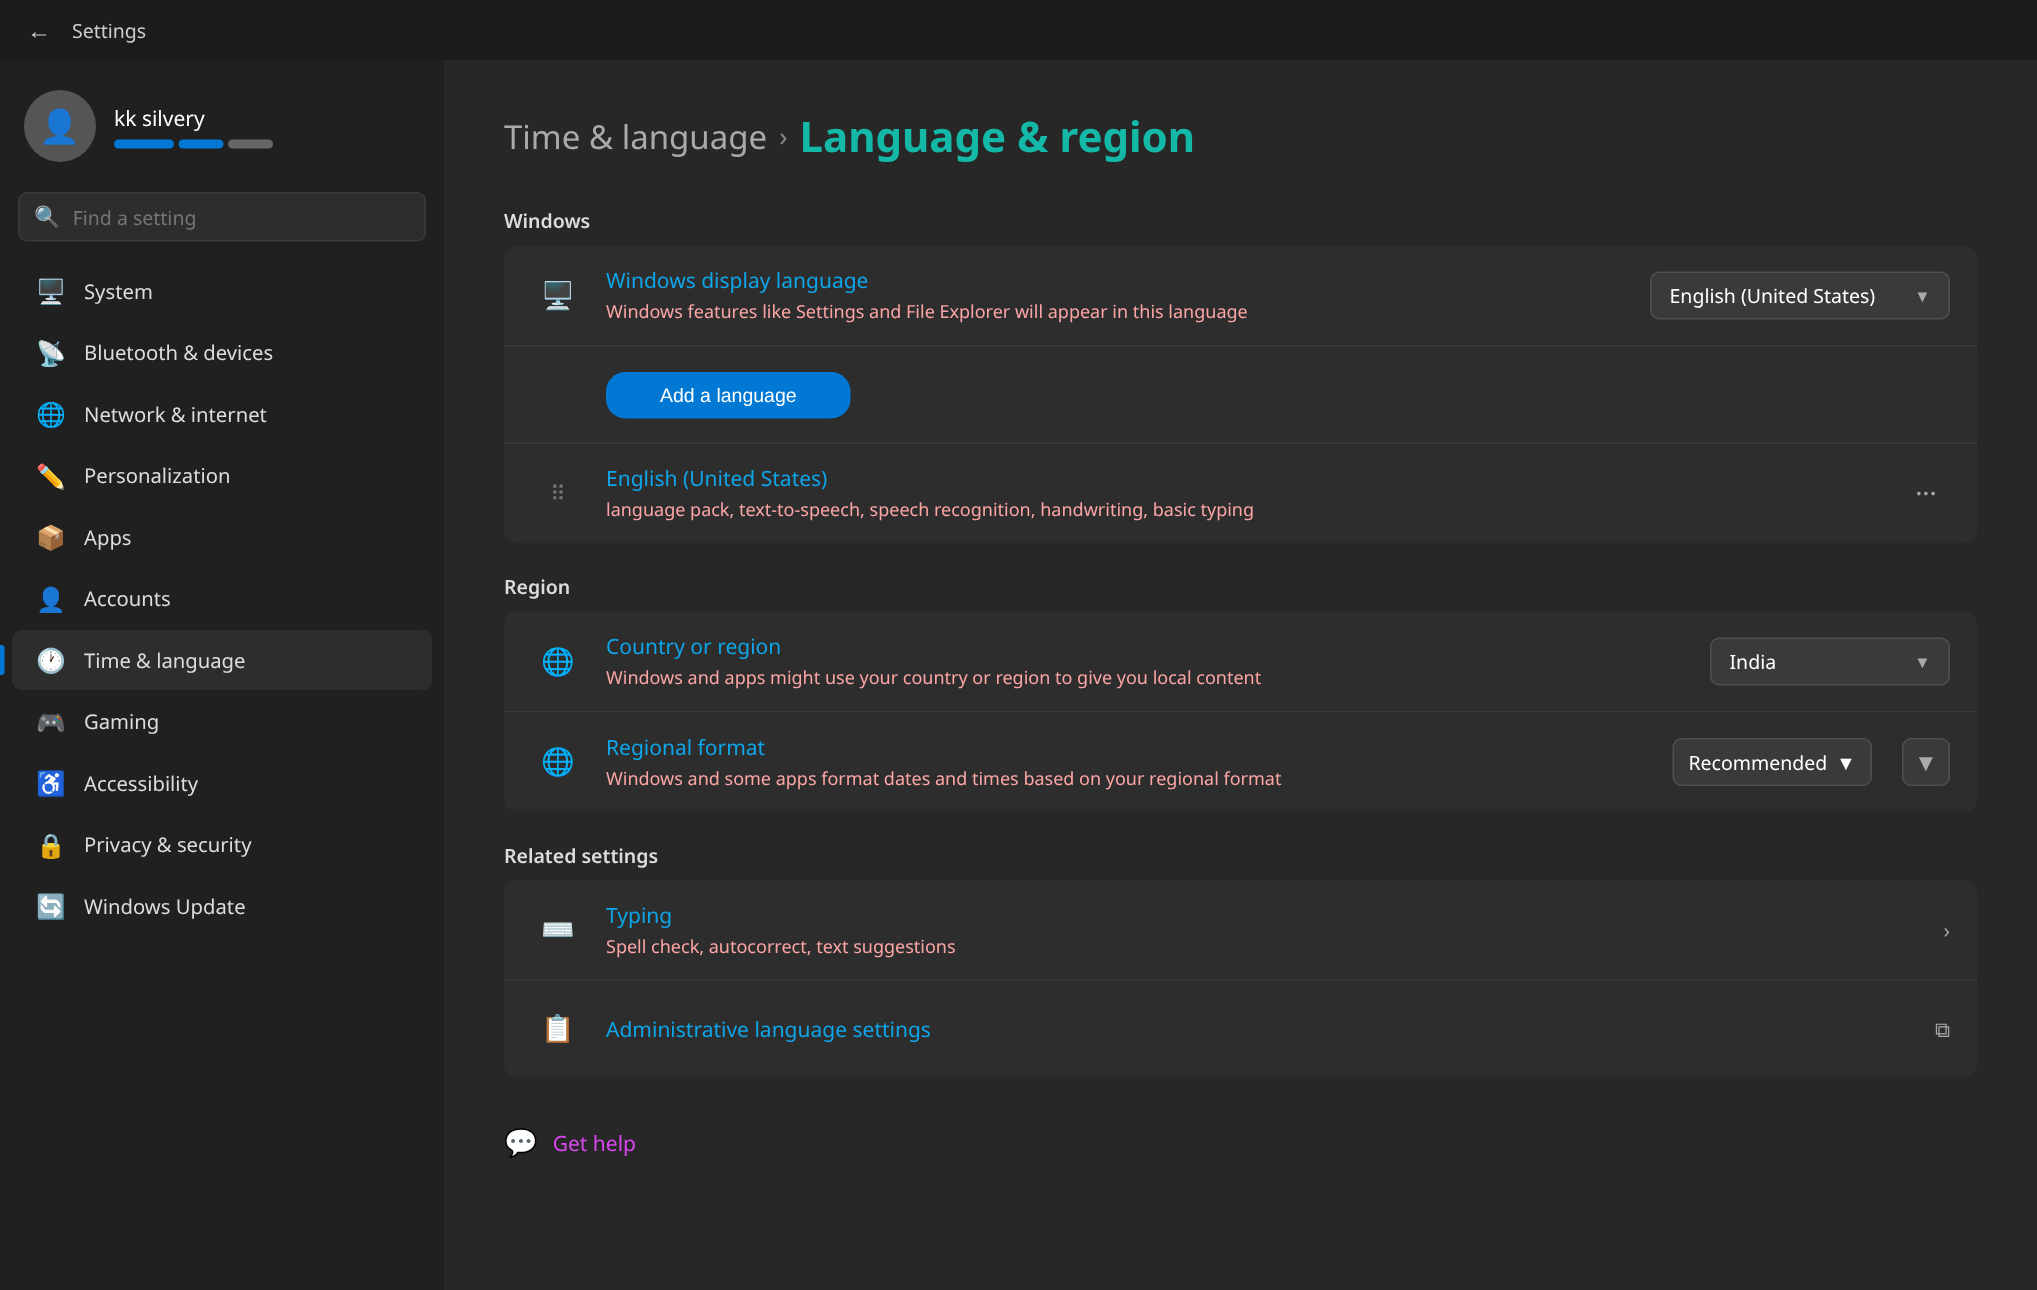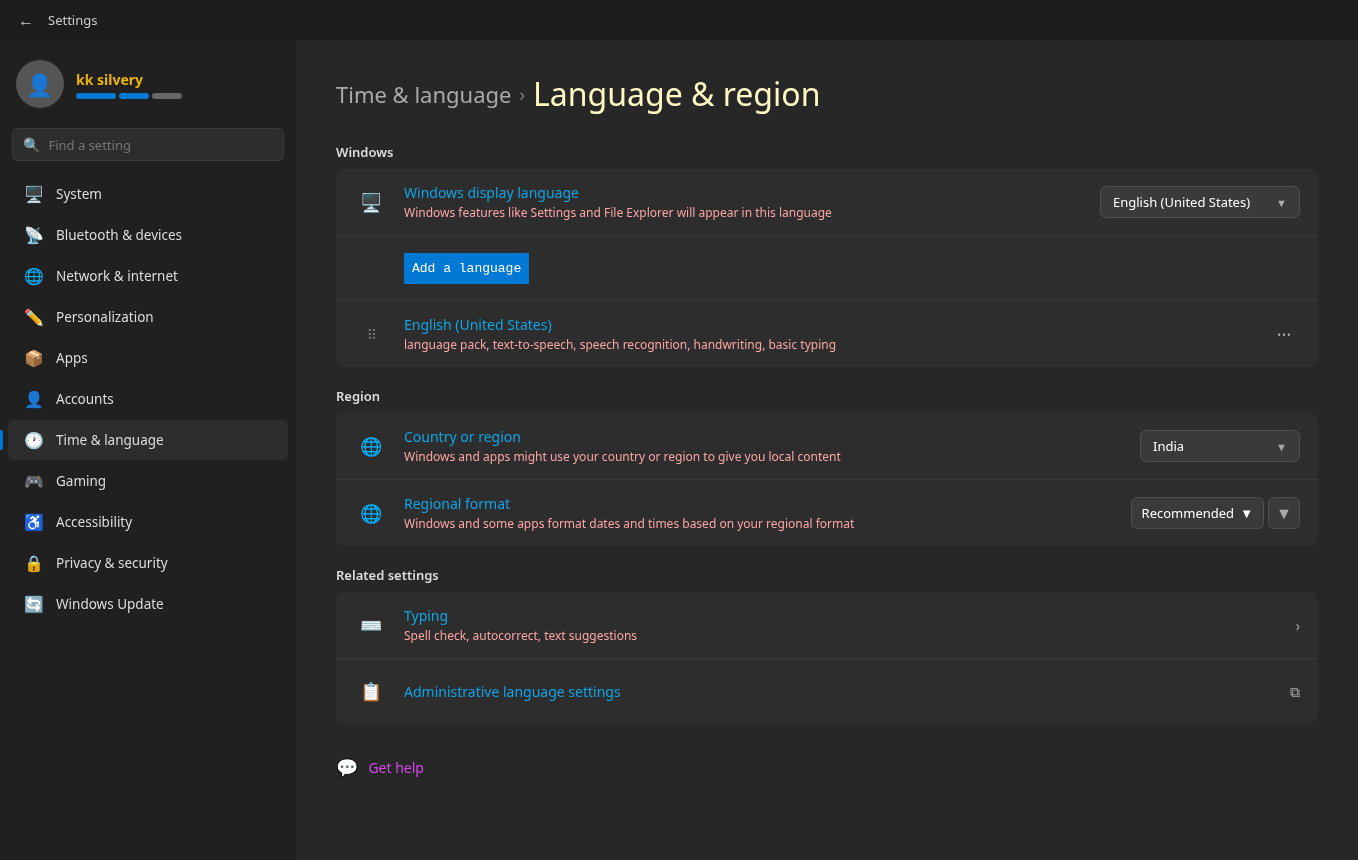--- a/index.html
+++ b/index.html
@@ -71,22 +71,22 @@
       background: #555;
       display: flex;
       align-items: center;
       justify-content: center;
       font-size: 22px;
       color: #ccc;
       flex-shrink: 0;
     }
     .user-name {
       font-size: 14px;
-      font-weight: 700;
-      color: #eab308;
+      font-weight: 400;
+      color: #ffffff;
     }
     .user-bar {
       display: flex;
       gap: 3px;
       margin-top: 4px;
     }
     .user-bar-seg {
       height: 6px;
       border-radius: 3px;
       background: #666;
@@ -170,23 +170,23 @@
     .breadcrumb-parent {
       font-size: 22px;
       color: #aaa;
       font-weight: 400;
     }
     .breadcrumb-sep {
       color: #888;
       font-size: 18px;
     }
     .breadcrumb-current {
-      font-size: 32px;
-      font-weight: 400;
-      color: #fef9c3;
+      font-size: 28px;
+      font-weight: 700;
+      color: #14b8a6;
     }
 
     .section-label {
       font-size: 13px;
       font-weight: 600;
       color: #ddd;
       margin-bottom: 8px;
       margin-top: 4px;
     }
 
@@ -249,26 +249,26 @@
       justify-content: space-between;
     }
     .dropdown-select .chevron {
       font-size: 11px;
       color: #aaa;
     }
 
     .btn-primary {
       background: #0078d4;
       border: none;
-      border-radius: 0;
+      border-radius: 13px;
       color: #fff;
-      padding: 8px 8px;
+      padding: 8px 36px;
       font-size: 13px;
       cursor: pointer;
-      font-family: Liberation Mono, monospace;
+      font-family: Liberation Sans, sans-serif;
     }
 
     .three-dots {
       width: 32px;
       height: 32px;
       display: flex;
       align-items: center;
       justify-content: center;
       border-radius: 4px;
       cursor: pointer;
@@ -283,21 +283,21 @@
       font-size: 14px;
     }
     .external-link {
       color: #aaa;
       font-size: 14px;
     }
 
     .regional-control {
       display: flex;
       align-items: center;
-      gap: 4px;
+      gap: 20px;
     }
     .regional-dropdown {
       display: flex;
       align-items: center;
       gap: 6px;
       background: #3a3a3a;
       border: 1px solid #505050;
       border-radius: 6px;
       padding: 6px 10px;
       font-size: 13px;

